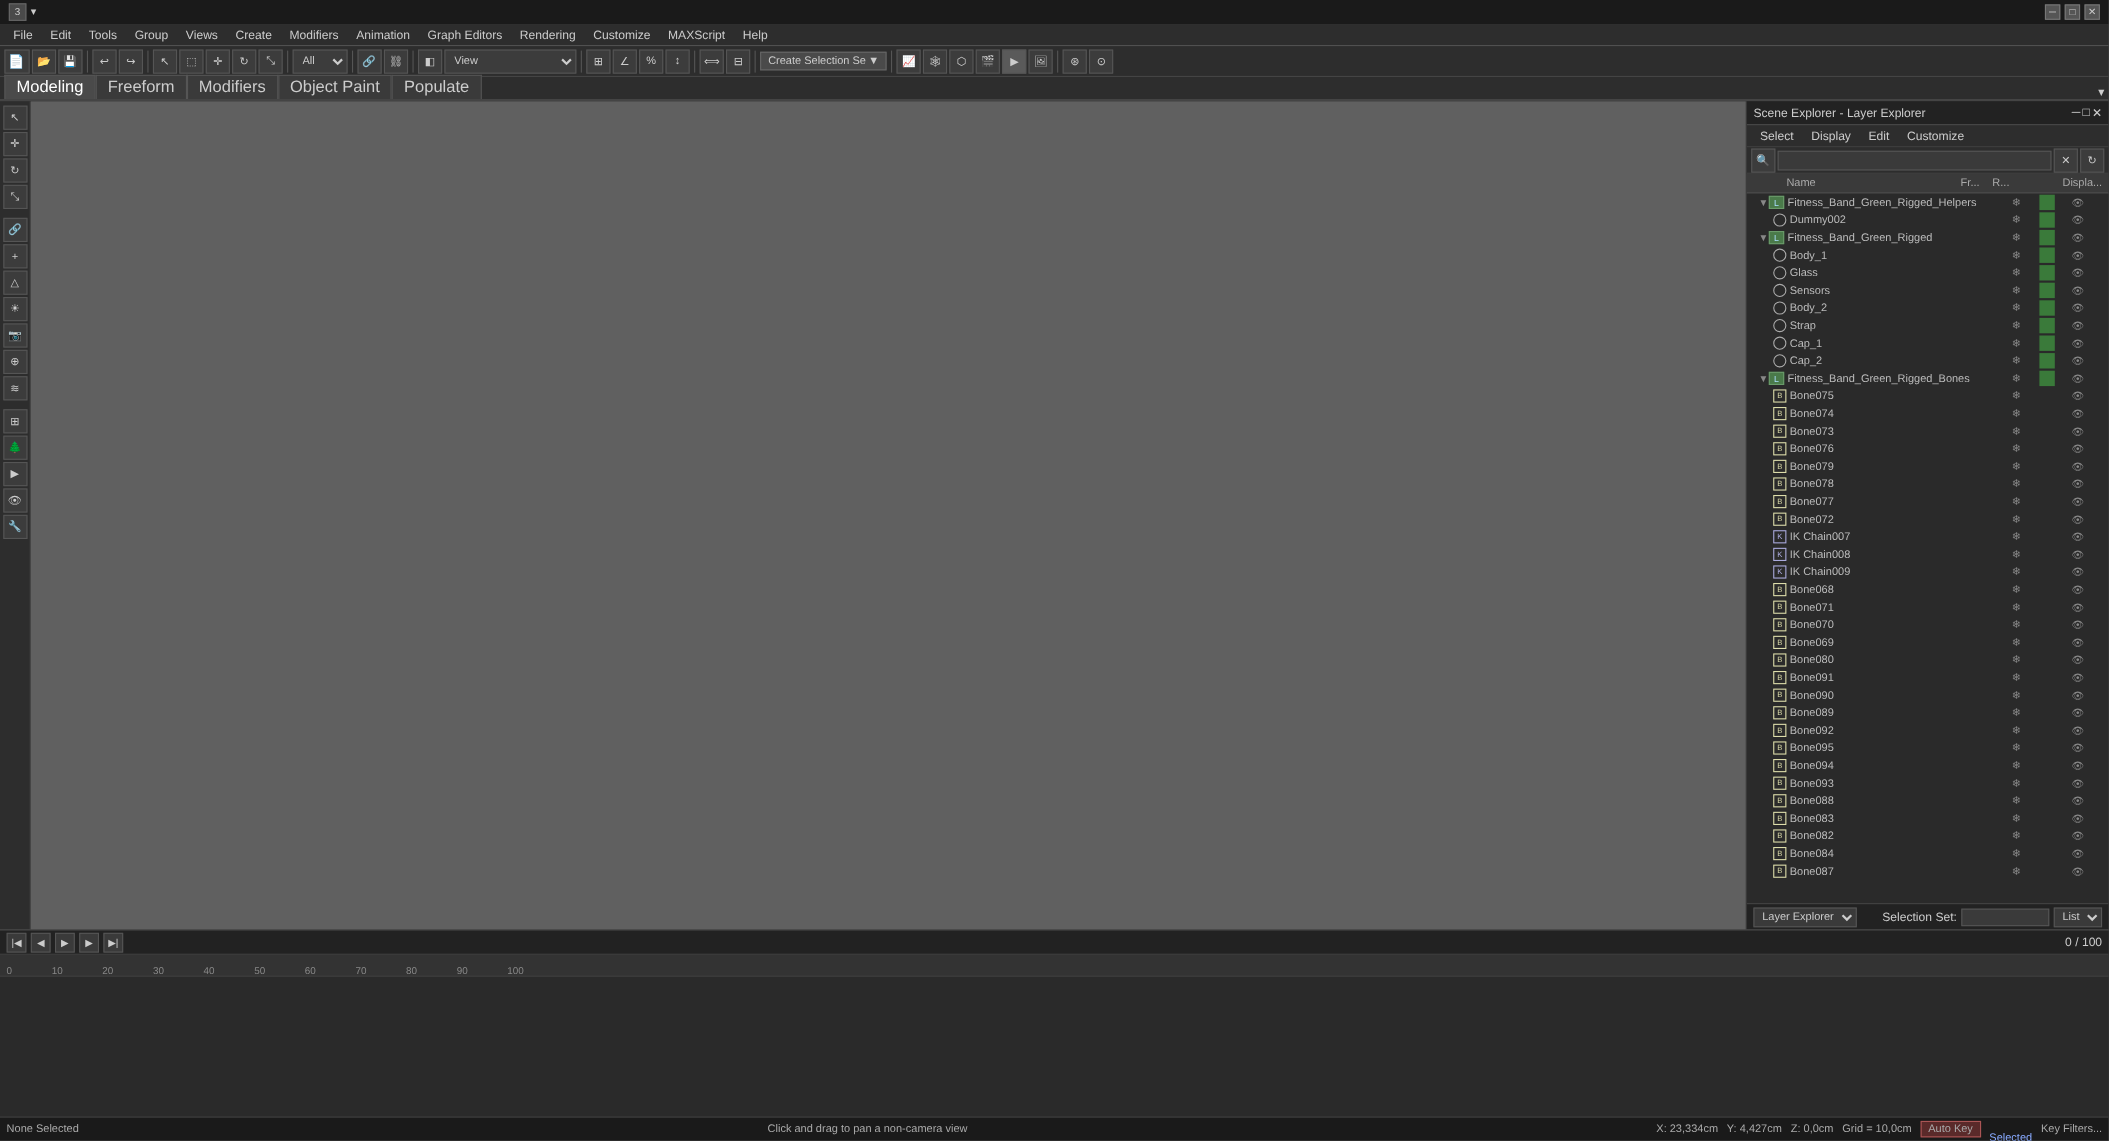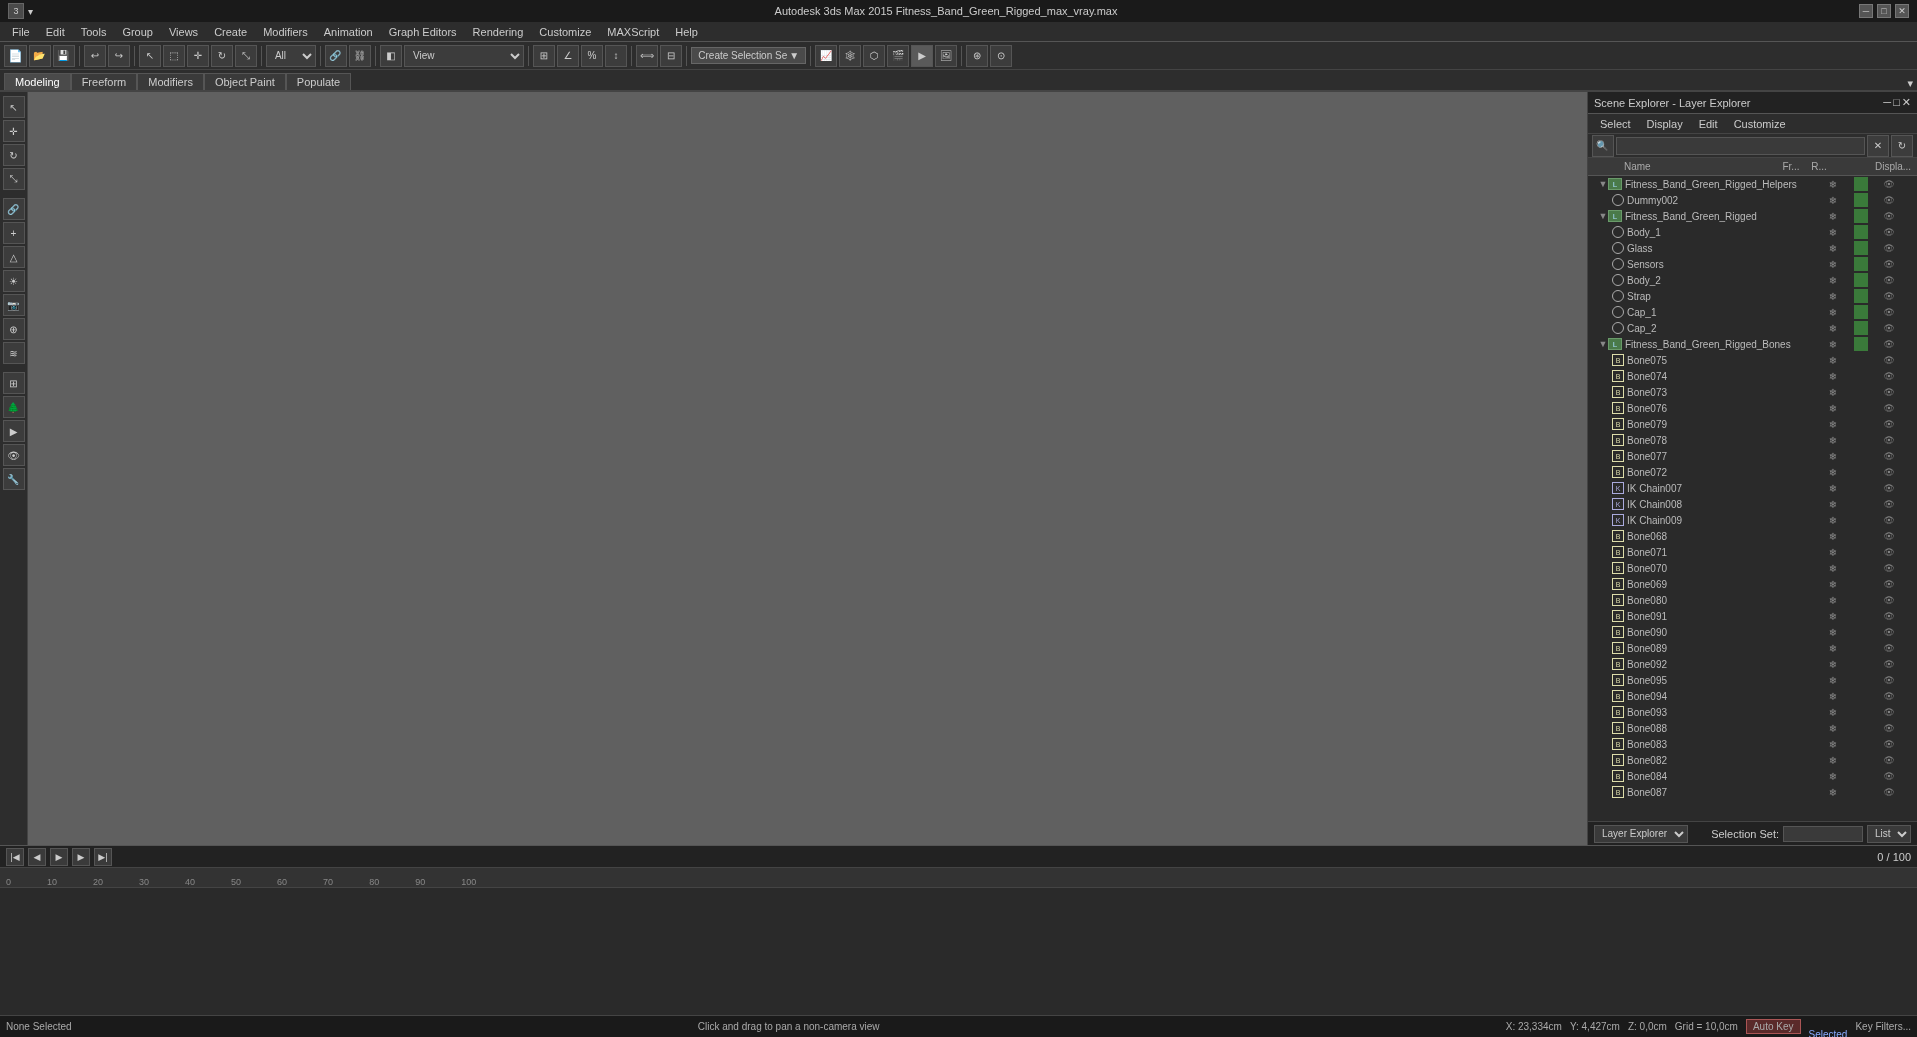--- a/index.html
+++ b/index.html
@@ -72,37 +72,36 @@
     .snowflake-icon { font-size: 10px; color: #888; }
 
     
     #app { display: flex; flex-direction: column; height: 1037px; width: 1917px; }
     #content-area { display: flex; flex: 1; overflow: hidden; }
     #left-panel { width: 28px; background: #2d2d2d; border-right: 1px solid #444; display: flex; flex-direction: column; align-items: center; padding: 4px 0; gap: 2px; }
     #right-panel { display: flex; flex-direction: column; width: 330px; border-left: 1px solid #444; background: #2d2d2d; }
 
     #viewport-area { flex: 1; position: relative; background: #606060; }
 
-    .tab-btn { padding: 2px 10px; background: #3a3a3a; border: 1px solid #555; border-bottom: none; cursor: pointer; font-size: 11px; color: #ccc; }
+    .tab-btn { padding: 2px 10px; background: #3a3a3a; border: 1px solid #555; border-bottom: none; cursor: pointer; font-size: 15px; color: #ccc; }
     .tab-btn.active { background: #4a4a4a; color: #fff; }
 
     #modeling-tabs { height: 22px; background: #2d2d2d; display: flex; align-items: flex-end; padding: 0 4px; border-bottom: 2px solid #444; }
     #sub-label-bar { height: 20px; background: #383838; display: flex; align-items: center; padding: 0 6px; border-bottom: 1px solid #444; font-size: 10px; color: #aaa; }
   </style>
 </head>
 <body>
 
 <div id="app">
 
   <div id="title-bar">
     <div style="display:flex; align-items:center; gap:4px;">
       <div style="width:16px;height:16px;background:#4a4a4a;border:1px solid #666;display:flex;align-items:center;justify-content:center;font-size:9px;">3</div>
       <span style="font-size:10px;">▾</span>
     </div>
-    <div class="title-text">Autodesk 3ds Max 2015  Fitness_Band_Green_Rigged_max_vray.max</div>
     <div class="title-controls">
       <div class="ctrl-btn">─</div>
       <div class="ctrl-btn">□</div>
       <div class="ctrl-btn">✕</div>
     </div>
   </div>
 
   <div id="menu-bar">
     <div class="menu-item">File</div>
     <div class="menu-item">Edit</div>

